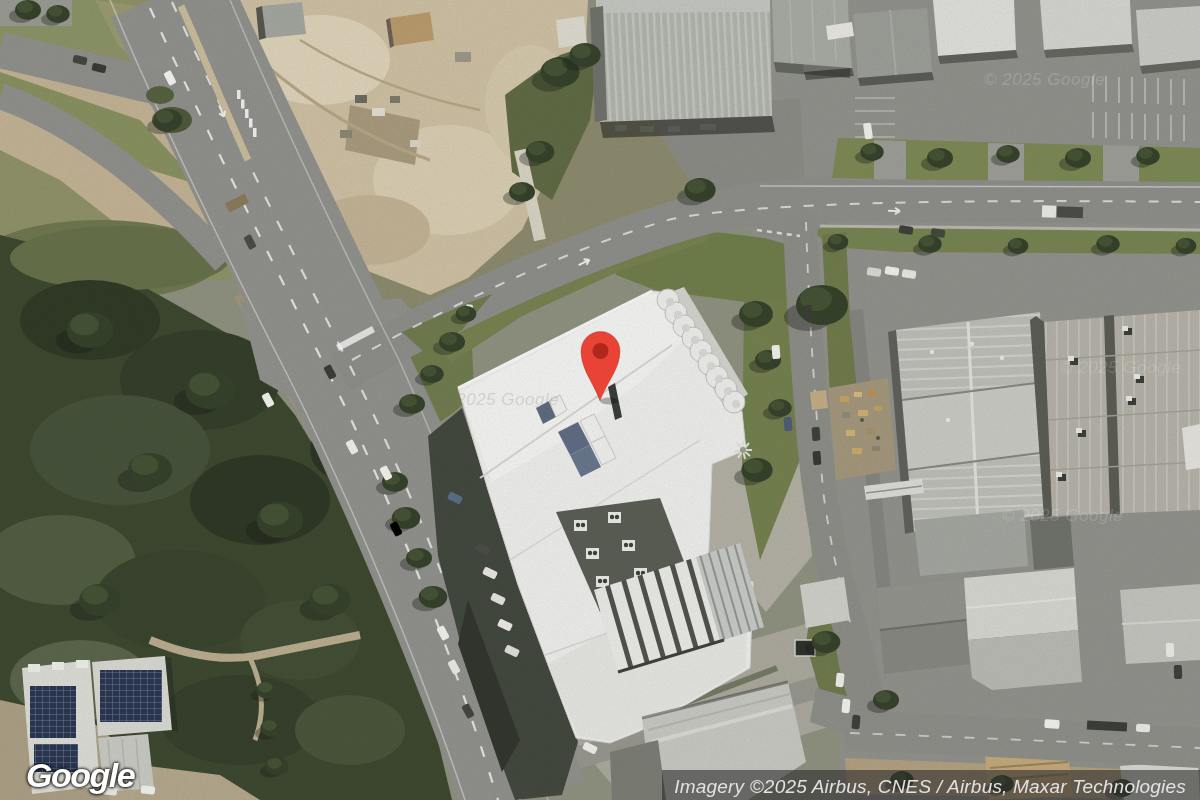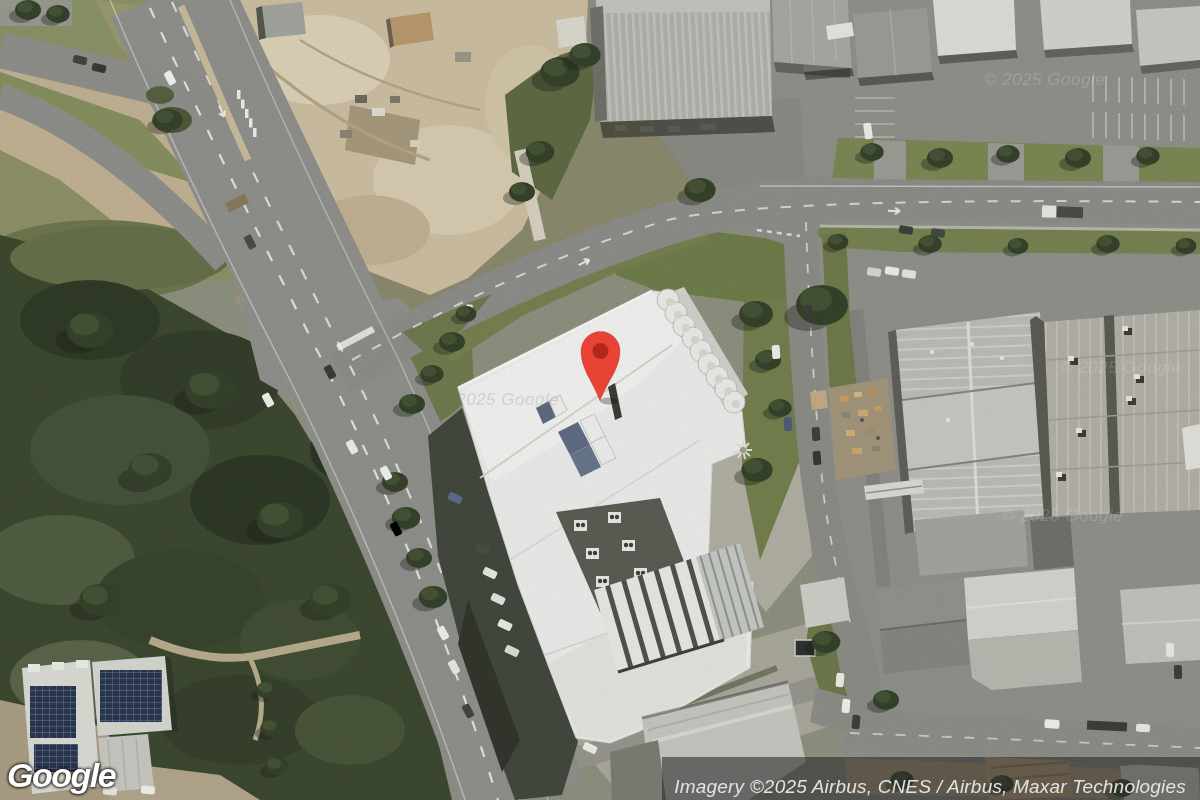--- a/index.html
+++ b/index.html
@@ -2,29 +2,29 @@
 <html><head>
 <meta charset="utf-8">
 <style>
   html,body{margin:0;padding:0;background:#1b1b1b;}
   .map-root{
     position:relative;width:1200px;height:800px;overflow:hidden;
     font-family:"Liberation Sans",sans-serif;cursor:grab;background:#8f9180;font-style:italic;
   }
   .map-root svg{position:absolute;left:0;top:0;display:block;}
   .google-logo{
-    position:absolute;left:7px;bottom:5px;z-index:30;
+    position:absolute;left:26px;bottom:5px;z-index:30;
     font-size:34px;font-weight:700;letter-spacing:-1.5px;color:#ffffff;
     text-shadow:0 1px 3px rgba(0,0,0,.65),1px 0 3px rgba(0,0,0,.5),
                 -1px 0 3px rgba(0,0,0,.5),0 -1px 3px rgba(0,0,0,.45);
     user-select:none;
   }
   .attribution{
     position:absolute;right:0;bottom:0;z-index:30;height:27px;line-height:27px;
-    padding:16px 14px 0 12px;background:rgba(40,40,40,.58);color:#e2e2e2;
+    padding:3px 14px 0 12px;background:rgba(40,40,40,.58);color:#e2e2e2;
     font-size:19px;letter-spacing:.2px;white-space:nowrap;
   }
   .wm{position:absolute;z-index:20;font-size:17px;white-space:nowrap;pointer-events:none;letter-spacing:.5px;}
   .wm1{left:984px;top:70px;color:rgba(255,255,255,.17);}
   .wm2{left:438px;top:390px;color:rgba(120,120,120,.22);}
   .wm3{left:1002px;top:506px;color:rgba(255,255,255,.15);}
   .wm4{left:1060px;top:358px;color:rgba(255,255,255,.14);}
 </style>
 </head>
 <body>

